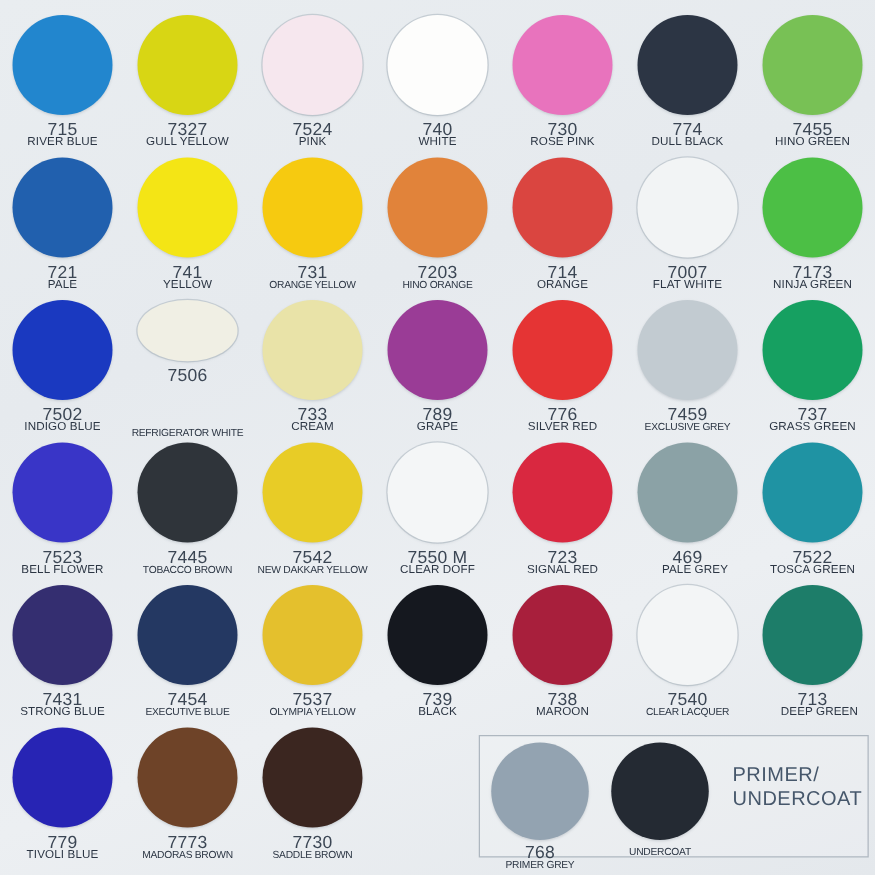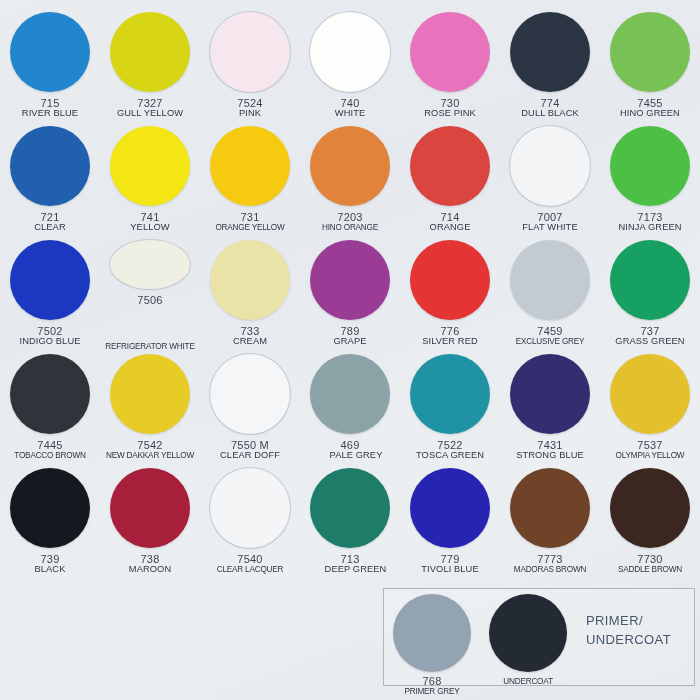--- a/index.html
+++ b/index.html
@@ -44,21 +44,21 @@
     height: 80px;
     border-radius: 50%;
     margin-top: 2px;
     box-shadow: 0 1px 2px rgba(120,130,140,0.28);
   }
   .swatch.pale {
     box-shadow: 0 0 0 1px rgba(170,180,190,0.55), 0 1px 2px rgba(140,150,160,0.25);
   }
   .code {
     margin-top: 6px;
-    font-size: 11px;
+    font-size: 14px;
     letter-spacing: 0.2px;
     color: #3b4654;
     line-height: 10px;
     text-align: center;
     white-space: nowrap;
   }
   .name {
     font-size: 9.3px;
     letter-spacing: 0.1px;
     color: #2c3644;
@@ -96,21 +96,21 @@
     margin-top: 0;
   }
   .primer-cell .code {
     margin-top: 4px;
   }
   .primer-title {
     flex: 1;
     padding-left: 10px;
     padding-top: 22px;
     color: #46576b;
-    font-size: 13px;
+    font-size: 16px;
     line-height: 19px;
     letter-spacing: 0.4px;
   }
   .primer-title span { display: block; }
   .spacer-block { height: 0; }
 </style>
 </head>
 <body>
 
 <div id="chart">
@@ -149,21 +149,21 @@
     </div>
     <div class="cell">
       <div class="swatch" style="background: rgb(120, 193, 85);"></div>
       <div class="code" style="color: rgb(59, 70, 84);">7455</div>
       <div class="name" style="color: rgb(44, 54, 68);">HINO GREEN</div>
     </div>
 
     <div class="cell">
       <div class="swatch" style="background: rgb(33, 96, 174);"></div>
       <div class="code" style="color: rgb(59, 70, 84);">721</div>
-      <div class="name" style="color: rgb(44, 54, 68);">CLEAR</div>
+      <div class="name" style="color: rgb(44, 54, 68);">PALE</div>
     </div>
     <div class="cell">
       <div class="swatch" style="background: rgb(244, 229, 21);"></div>
       <div class="code" style="color: rgb(59, 70, 84);">741</div>
       <div class="name" style="color: rgb(44, 54, 68);">YELLOW</div>
     </div>
     <div class="cell">
       <div class="swatch" style="background: rgb(246, 202, 16);"></div>
       <div class="code" style="color: rgb(59, 70, 84);">731</div>
       <div class="name tight" style="color: rgb(44, 54, 68);">ORANGE YELLOW</div>
@@ -219,49 +219,64 @@
       <div class="code" style="color: rgb(59, 70, 84);">7459</div>
       <div class="name tight" style="color: rgb(44, 54, 68);">EXCLUSIVE GREY</div>
     </div>
     <div class="cell">
       <div class="swatch" style="background: rgb(22, 160, 97);"></div>
       <div class="code" style="color: rgb(59, 70, 84);">737</div>
       <div class="name" style="color: rgb(44, 54, 68);">GRASS GREEN</div>
     </div>
 
     <div class="cell">
+      <div class="swatch" style="background: rgb(57, 53, 199);"></div>
+      <div class="code" style="color: rgb(59, 70, 84);">7523</div>
+      <div class="name" style="color: rgb(44, 54, 68);">BELL FLOWER</div>
+    </div>
+    <div class="cell">
       <div class="swatch" style="background: rgb(47, 52, 58);"></div>
       <div class="code" style="color: rgb(59, 70, 84);">7445</div>
       <div class="name tight" style="color: rgb(44, 54, 68);">TOBACCO BROWN</div>
     </div>
     <div class="cell">
       <div class="swatch" style="background: rgb(232, 204, 38);"></div>
       <div class="code" style="color: rgb(59, 70, 84);">7542</div>
       <div class="name tight" style="color: rgb(44, 54, 68);">NEW DAKKAR YELLOW</div>
     </div>
     <div class="cell">
       <div class="swatch pale" style="background: rgb(244, 246, 247);"></div>
       <div class="code" style="color: rgb(59, 70, 84);">7550 M</div>
       <div class="name" style="color: rgb(44, 54, 68);">CLEAR DOFF</div>
     </div>
     <div class="cell">
+      <div class="swatch" style="background: rgb(217, 40, 64);"></div>
+      <div class="code" style="color: rgb(59, 70, 84);">723</div>
+      <div class="name" style="color: rgb(44, 54, 68);">SIGNAL RED</div>
+    </div>
+    <div class="cell">
       <div class="swatch" style="background: rgb(139, 162, 166);"></div>
       <div class="code" style="color: rgb(59, 70, 84);">469</div>
       <div class="name" style="color: rgb(44, 54, 68); padding-left: 12px;">PALE GREY</div>
     </div>
     <div class="cell">
       <div class="swatch" style="background: rgb(31, 147, 163);"></div>
       <div class="code" style="color: rgb(59, 70, 84);">7522</div>
       <div class="name" style="color: rgb(44, 54, 68);">TOSCA GREEN</div>
     </div>
 
     <div class="cell">
       <div class="swatch" style="background: rgb(52, 46, 112);"></div>
       <div class="code" style="color: rgb(59, 70, 84);">7431</div>
       <div class="name" style="color: rgb(44, 54, 68);">STRONG BLUE</div>
+    </div>
+    <div class="cell">
+      <div class="swatch" style="background: rgb(36, 56, 98);"></div>
+      <div class="code" style="color: rgb(59, 70, 84);">7454</div>
+      <div class="name tight" style="color: rgb(44, 54, 68);">EXECUTIVE BLUE</div>
     </div>
     <div class="cell">
       <div class="swatch" style="background: rgb(228, 192, 45);"></div>
       <div class="code" style="color: rgb(59, 70, 84);">7537</div>
       <div class="name tight" style="color: rgb(44, 54, 68);">OLYMPIA YELLOW</div>
     </div>
     <div class="cell">
       <div class="swatch" style="background: rgb(21, 24, 31);"></div>
       <div class="code" style="color: rgb(59, 70, 84);">739</div>
       <div class="name" style="color: rgb(44, 54, 68);">BLACK</div>

